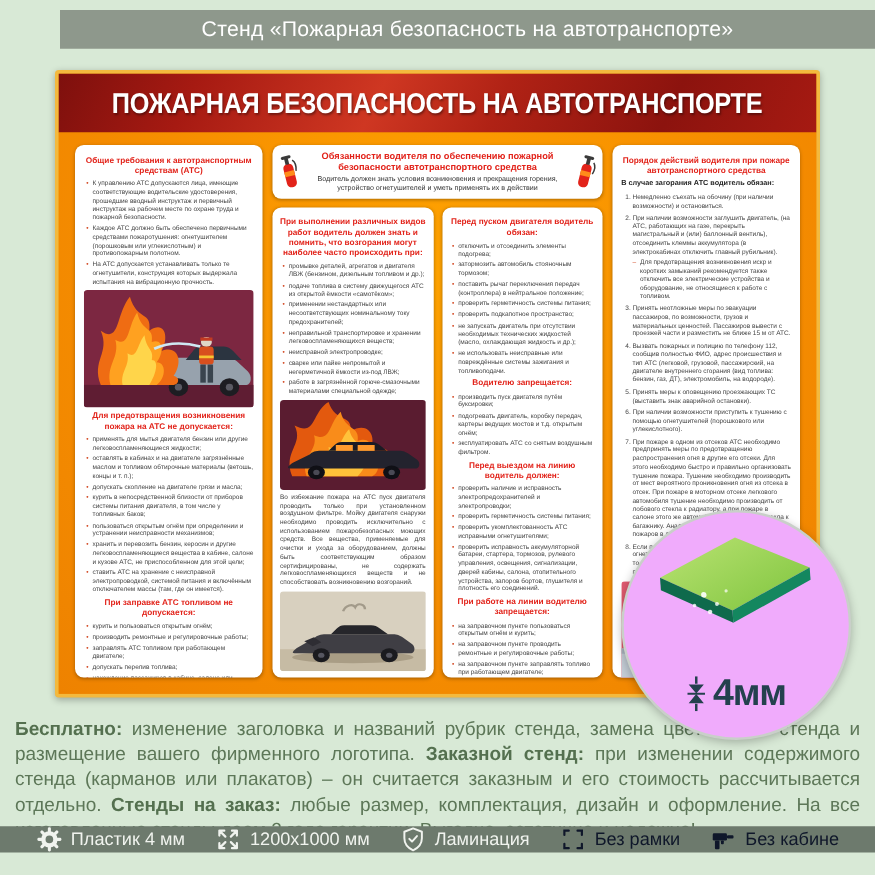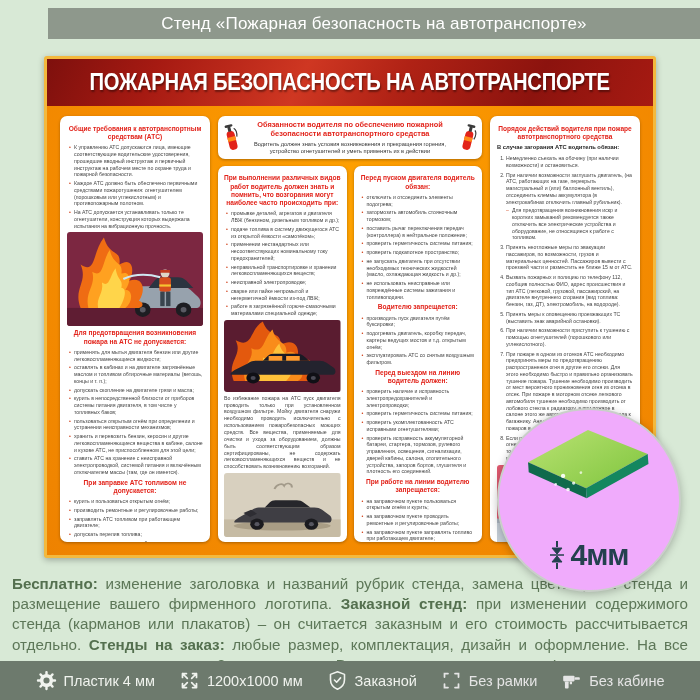--- a/index.html
+++ b/index.html
@@ -54,24 +54,24 @@
   .sheet-wrap{position:absolute;left:24px;top:14px;width:134px;height:100px;}
   .sheet-wrap svg{width:100%;height:100%;display:block;}
   .thick-row{position:absolute;left:0;right:0;bottom:18px;display:flex;align-items:center;justify-content:center;gap:5px;}
   .thick-ico svg{width:16px;height:28px;display:block;}
   .thick-value{font-size:30px;font-weight:700;color:#24414e;letter-spacing:-1px;}
   
   .desc{position:absolute;left:12px;right:12px;top:574px;font-size:15.2px;line-height:1.33;
     color:#5d7758;text-align:justify;}
   .desc b{font-weight:700;color:#54704f;}
   
-  .footbar{position:absolute;left:0;right:0;top:661px;height:39px;background:#6d7a6d;
+  .footbar{position:absolute;left:0;right:0;top:661px;height:21px;background:#6d7a6d;
     display:flex;align-items:center;justify-content:center;gap:24px;}
   .fitem{display:flex;align-items:center;gap:7px;color:#f0f3ee;}
-  .fitem.inactive{color:#e5e5e5;}
+  .fitem.inactive{color:#0f172a;}
   .ficon svg{width:21px;height:21px;display:block;}
   .flabel{font-size:14.5px;}
 </style>
 </head>
 <body>
 
 <div class="titlebar">Стенд «Пожарная безопасность на автотранспорте»</div>
 
 <div class="poster">
   <div class="poster-header">
@@ -337,21 +337,21 @@
       </span>
       <span class="flabel">1200x1000 мм</span>
     </div>
     <div class="fitem">
       <span class="ficon">
         <svg viewBox="0 0 24 24" fill="none" stroke="currentColor" stroke-width="1.8" stroke-linecap="round" stroke-linejoin="round">
           <path d="M12 2l8 3v6c0 5.2-3.4 8.9-8 11-4.6-2.1-8-5.8-8-11V5z"></path>
           <polyline points="8.5 11.5 11 14 15.5 9"></polyline>
         </svg>
       </span>
-      <span class="flabel">Заказной</span>
+      <span class="flabel">Ламинация</span>
     </div>
     <div class="fitem inactive">
       <span class="ficon">
         <svg viewBox="0 0 24 24" fill="none" stroke="currentColor" stroke-width="2" stroke-linecap="round">
           <path d="M4 8V4h4M16 4h4v4M20 16v4h-4M8 20H4v-4"></path>
         </svg>
       </span>
       <span class="flabel">Без рамки</span>
     </div>
     <div class="fitem inactive">

